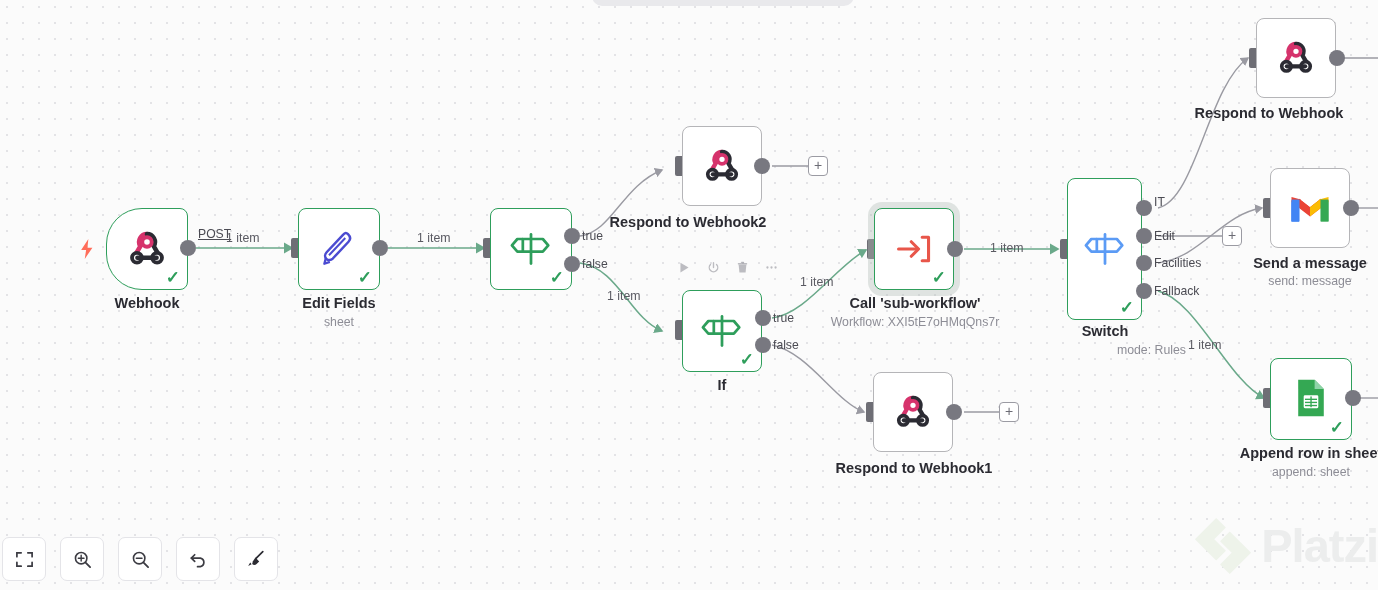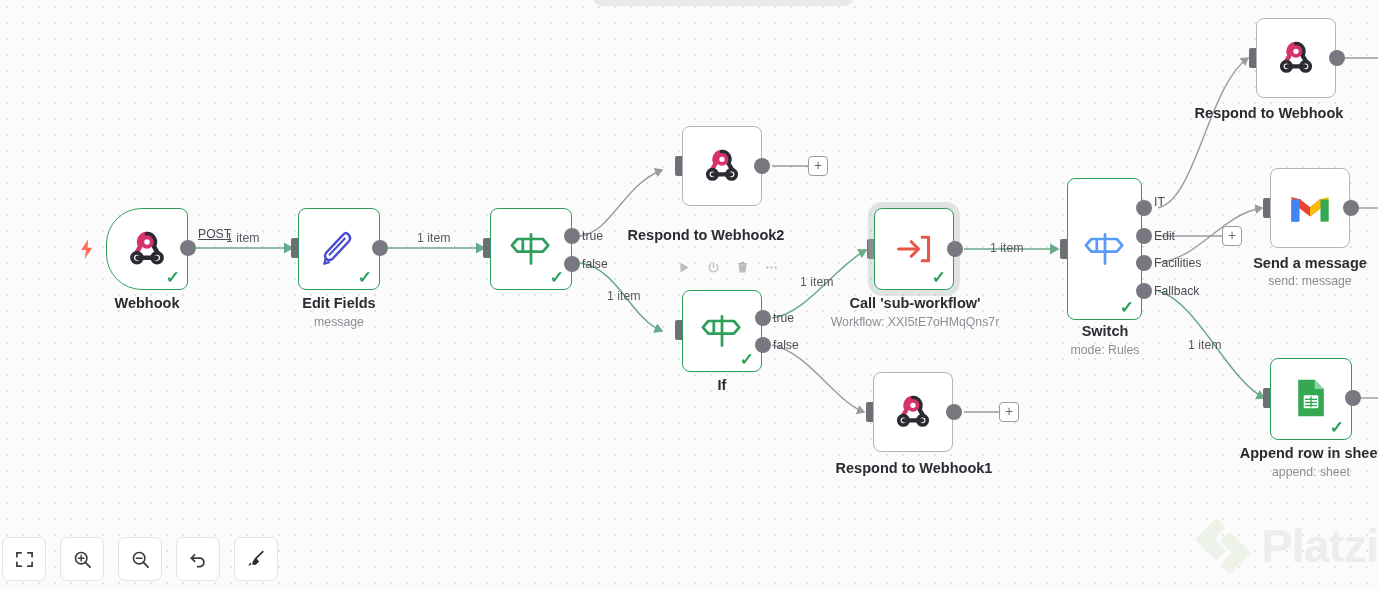--- a/index.html
+++ b/index.html
@@ -224,21 +224,21 @@
   <div class="node ok" style="left:298px; top:208px; width:82px; height:82px;">
     <svg width="36" height="40" viewBox="0 0 36 42">
       <path d="M27.5 5.5 C30 8 30.3 11 28 13.4 L11.5 31 C9.5 33 6.5 33.2 4.7 31.3 C2.8 29.4 3.1 26.4 5 24.4 L21.7 6.8 C24 4.4 25.2 3.2 27.5 5.5 Z" fill="none" stroke="#4b4bd1" stroke-width="2.6" stroke-linejoin="round"></path>
       <path d="M7.5 27.5 L24.6 9.5" fill="none" stroke="#4b4bd1" stroke-width="2.1"></path>
       <path d="M4.2 30.6 L2.6 36.5 L8.4 34.5" fill="none" stroke="#4b4bd1" stroke-width="2.4" stroke-linejoin="round"></path>
     </svg>
     <span class="check">✓</span>
   </div>
   <div class="port-out" style="left:372px; top:240px;"></div>
   <div class="node-label" style="left:258px; top:295px; width:162px;">Edit Fields</div>
-  <div class="node-sub" style="left:258px; top:315px; width:162px;">message</div>
+  <div class="node-sub" style="left:258px; top:315px; width:162px;">sheet</div>
   <div class="edge-label" style="left:417px; top:231px;">1 item</div>
 
   <div class="port-in" style="left:483px; top:238px;"></div>
   <div class="node ok" style="left:490px; top:208px; width:82px; height:82px;">
     <svg width="42" height="40" viewBox="0 0 46 44">
       <path d="M23 6 V38" stroke="#2e9e5b" stroke-width="3" fill="none" stroke-linecap="round"></path>
       <path d="M14 11 H36 L42 18 L36 25 H14 Z" fill="none" stroke="#2e9e5b" stroke-width="3" stroke-linejoin="round"></path>
       <path d="M14 11 H8 L2 18 L8 25 H14" fill="none" stroke="#2e9e5b" stroke-width="3" stroke-linejoin="round"></path>
     </svg>
     <span class="check">✓</span>
@@ -255,21 +255,21 @@
       <path d="M24 7a9 9 0 0 0-7.6 13.8l-5.3 9" fill="none" stroke="#d6336c" stroke-width="5.2" stroke-linecap="round"></path>
       <path d="M24 7a9 9 0 0 1 7.7 13.7l4.6 7.9" fill="none" stroke="#2b2b33" stroke-width="5.2" stroke-linecap="round"></path>
       <circle cx="24" cy="16" r="5.4" fill="#fff" stroke="#d6336c" stroke-width="4.4"></circle>
       <circle cx="12.5" cy="34" r="5.6" fill="#fff" stroke="#2b2b33" stroke-width="4.4"></circle>
       <circle cx="35.5" cy="34" r="5.6" fill="#fff" stroke="#2b2b33" stroke-width="4.4"></circle>
       <path d="M13 34 h22" fill="none" stroke="#2b2b33" stroke-width="5" stroke-linecap="round"></path>
     </svg>
   </div>
   <div class="port-out" style="left:754px; top:158px;"></div>
   <div class="plus-btn" style="left:808px; top:156px;">+</div>
-  <div class="node-label" style="left:625px; top:214px; width:162px;margin-top:13px;">Respond to Webhook2</div>
+  <div class="node-label" style="left:607px; top:214px; width:162px;">Respond to Webhook2</div>
 
   <div class="node-toolbar" style="left:678px; top:261px;">
     <svg class="ti" viewBox="0 0 16 16">
       <path d="M3 2 L13 8 L3 14 Z" fill="#8a8a92"></path>
     </svg>
     <svg class="ti" viewBox="0 0 16 16">
       <path d="M8 2 V8" stroke="#8a8a92" stroke-width="1.7" fill="none" stroke-linecap="round"></path>
       <path d="M4.3 4.3 A5.2 5.2 0 1 0 11.7 4.3" stroke="#8a8a92" stroke-width="1.7" fill="none" stroke-linecap="round"></path>
     </svg>
     <svg class="ti" viewBox="0 0 16 16">
@@ -341,21 +341,21 @@
   <div class="port-out" style="left:1136px; top:200px;"></div>
   <div class="port-tag" style="left:1154px; top:195px;">IT</div>
   <div class="port-out" style="left:1136px; top:228px;"></div>
   <div class="port-tag" style="left:1154px; top:229px;">Edit</div>
   <div class="port-out" style="left:1136px; top:255px;"></div>
   <div class="port-tag" style="left:1154px; top:256px;">Facilities</div>
   <div class="port-out" style="left:1136px; top:283px;"></div>
   <div class="port-tag" style="left:1154px; top:284px;">Fallback</div>
   <div class="plus-btn" style="left:1222px; top:226px;">+</div>
   <div class="node-label" style="left:1024px; top:323px; width:162px;">Switch</div>
-  <div class="node-sub" style="left:1024px; top:343px; width:162px;">mode: Rules</div>
+  <div class="node-sub" style="left:1024px; top:343px; width:162px;text-align:right;">mode: Rules</div>
   <div class="edge-label" style="left:1188px; top:338px;">1 item</div>
 
   <div class="port-in" style="left:1249px; top:48px;"></div>
   <div class="node" style="left:1256px; top:18px; width:80px; height:80px;">
     <svg width="40" height="40" viewBox="0 0 48 48">
       <path d="M24 7a9 9 0 0 0-7.6 13.8l-5.3 9" fill="none" stroke="#d6336c" stroke-width="5.2" stroke-linecap="round"></path>
       <path d="M24 7a9 9 0 0 1 7.7 13.7l4.6 7.9" fill="none" stroke="#2b2b33" stroke-width="5.2" stroke-linecap="round"></path>
       <circle cx="24" cy="16" r="5.4" fill="#fff" stroke="#d6336c" stroke-width="4.4"></circle>
       <circle cx="12.5" cy="34" r="5.6" fill="#fff" stroke="#2b2b33" stroke-width="4.4"></circle>
       <circle cx="35.5" cy="34" r="5.6" fill="#fff" stroke="#2b2b33" stroke-width="4.4"></circle>

